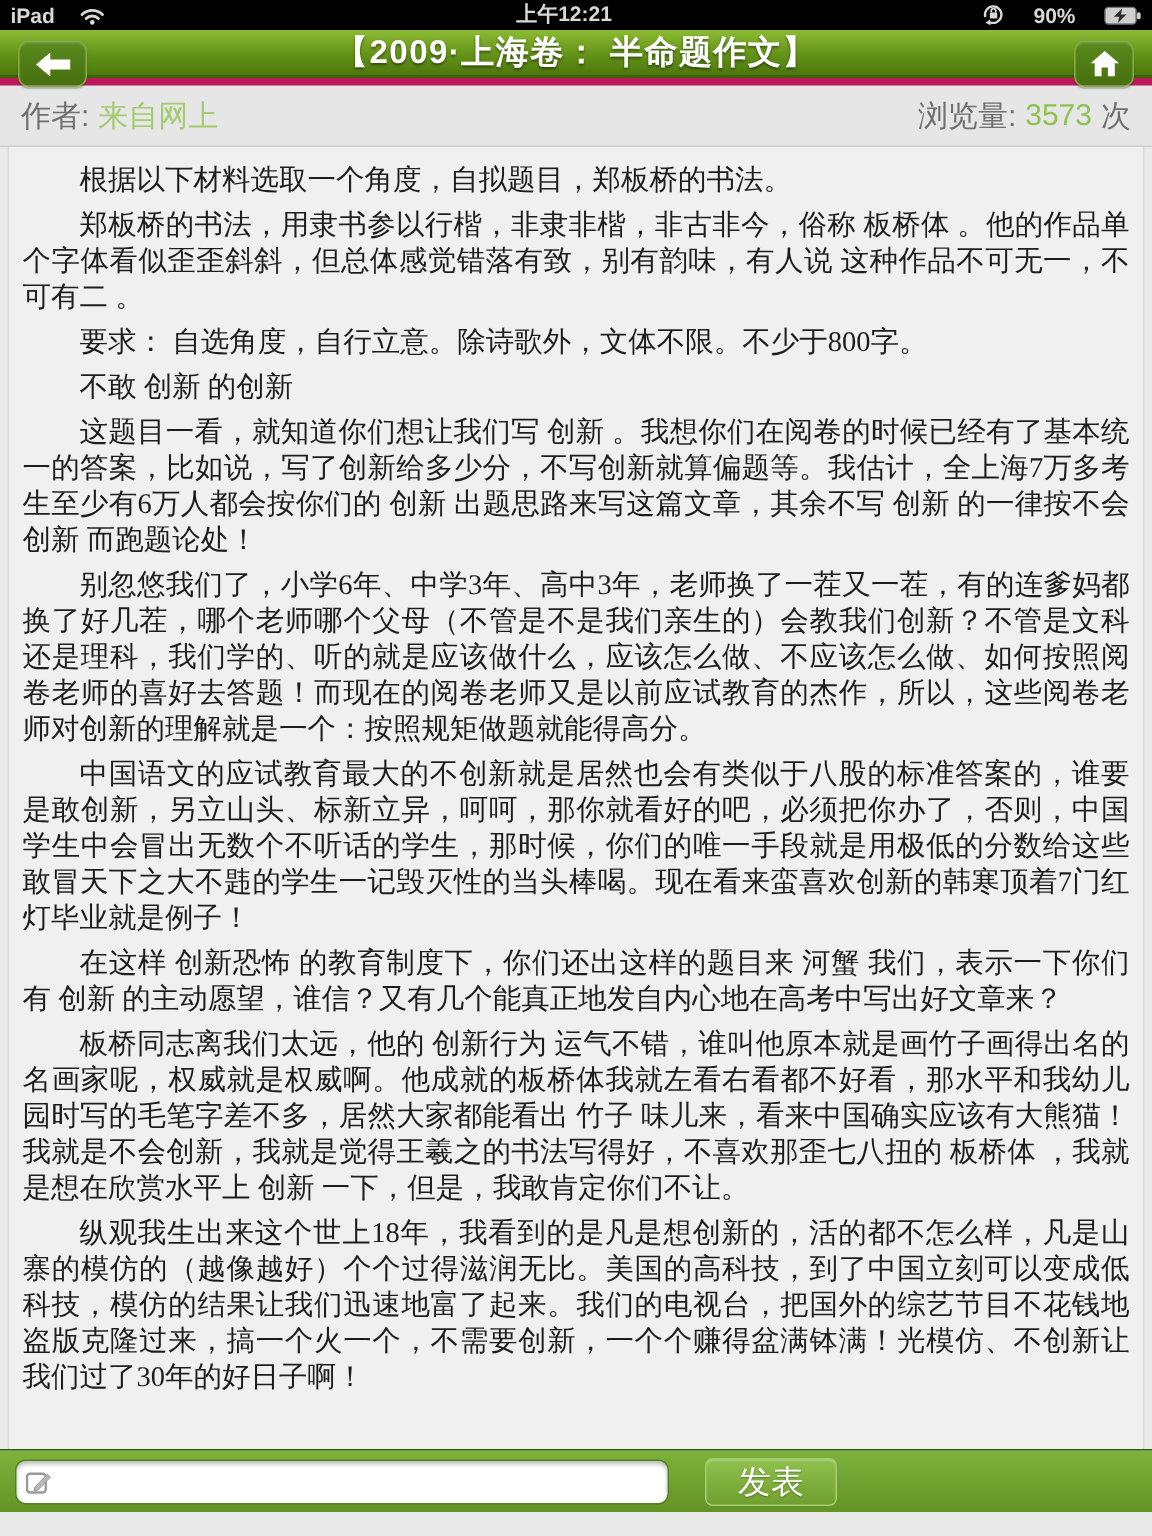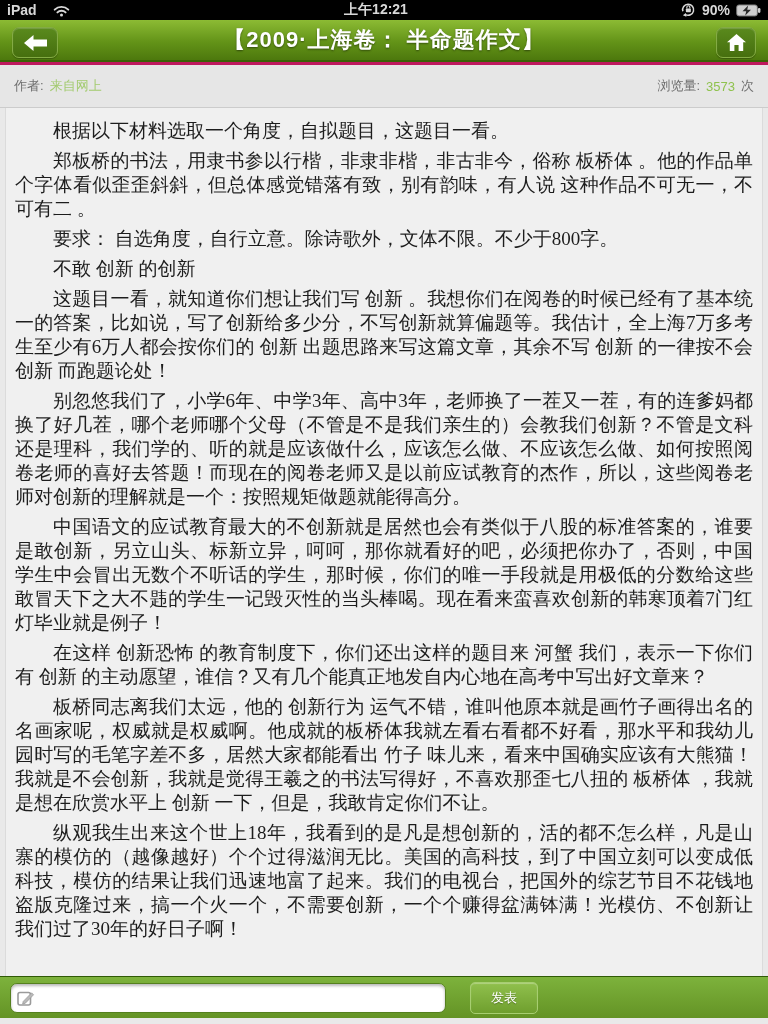--- a/index.html
+++ b/index.html
@@ -4,61 +4,61 @@
 <style>
   * { margin:0; padding:0; box-sizing:border-box; }
   html,body { width:768px; height:1024px; overflow:hidden; background:#e9e9e9;
               font-family:"Liberation Sans", sans-serif; }
 
   
   .status-bar { height:20px; background:#000; color:#d8d8d8; display:flex; align-items:center;
                 padding:0 7px; position:relative; font-size:14px; font-weight:bold; }
   .sb-left { display:flex; align-items:center; gap:16px; z-index:2; }
   .sb-center { position:absolute; left:0; right:16px; text-align:center; font-size:14px; }
-  .sb-right { margin-left:auto; display:flex; align-items:center; gap:6px; z-index:2; }
+  .sb-right { margin-left:auto; display:flex; align-items:center; gap:19px; z-index:2; }
   .sb-icon { display:inline-flex; align-items:center; }
 
   
-  .header { height:42px; background:linear-gradient(#8cbb34, #639318 55%, #4d780d);
+  .header { height:32px; background:linear-gradient(#8cbb34, #639318 55%, #4d780d);
             border-bottom:2px solid #3a6205; position:relative;
             display:flex; align-items:center; justify-content:center; }
   .page-title { color:#fff; font-size:22px; font-weight:bold; letter-spacing:1px;
                 text-shadow:0 1px 2px rgba(0,0,0,.45); }
   .nav-btn { position:absolute; top:7px; width:46px; height:31px; cursor:pointer;
              background:linear-gradient(#5a8a1d,#466f0e); border:1px solid #84ab45; border-radius:7px;
              display:flex; align-items:center; justify-content:center;
              box-shadow:inset 0 1px 1px rgba(255,255,255,.18), 0 1px 1px rgba(0,0,0,.25); }
   .back-btn { left:12px; }
   .home-btn { right:12px; width:40px; }
 
   
-  .meta-bar { height:46px; background:#e6e6e6; border-top:3px solid #be185d; border-bottom:1px solid #cccccc;
+  .meta-bar { height:46px; background:#e6e6e6; border-top:5px solid #be185d; border-bottom:1px solid #cccccc;
               display:flex; align-items:center; justify-content:space-between; padding:0 14px;
-              font-size:13px; color:#6f6f6f; }
+              font-size:20px; color:#6f6f6f; }
   .meta-left, .meta-right { display:flex; align-items:center; gap:6px; }
   .author-value { color:#a3cb70; }
   .views-value { color:#8fc24e; }
 
   
   .article { height:868px; overflow:hidden; background:#f0f0f0; margin:0 5px;
              border-left:1px solid #dbdbdb; border-right:1px solid #dbdbdb; padding:5px 9px 0 9px; }
   .article p { font-family:"Liberation Serif","DejaVu Serif",serif; font-size:19px; line-height:24px;
                color:#1d1d1d; text-indent:2em; text-align:justify; margin:6px 0; }
 
   
   .composer-bar { height:42px; background:linear-gradient(#7db23c,#649325); border-top:1px solid #2f5a06;
                   display:flex; align-items:center; padding:0 10px; }
   .input-wrap { position:relative; width:436px; height:30px; }
   .comment-input { width:100%; height:100%; border-radius:7px; border:1px solid #55801f;
                    box-shadow:inset 0 2px 3px rgba(0,0,0,.28); background:#fff;
                    padding:0 8px 0 32px; font-size:16px; color:#333; }
   .compose-icon { position:absolute; left:7px; top:6px; pointer-events:none; }
-  .submit-btn { margin-left:24px; width:68px; height:32px; border-radius:5px; cursor:pointer;
+  .submit-btn { margin-left:24px; width:88px; height:32px; border-radius:5px; cursor:pointer;
                 background:linear-gradient(#90c04d,#6f9f2e); border:1px solid #a7ce71;
-                color:#fff; font-size:13px; font-family:"Liberation Sans",sans-serif;
+                color:#fff; font-size:22px; font-family:"Liberation Sans",sans-serif;
                 text-shadow:0 1px 1px rgba(0,0,0,.3);
                 box-shadow:inset 0 1px 1px rgba(255,255,255,.3); }
 </style>
 </head>
 <body>
 
 <div class="status-bar">
   <div class="sb-left">
     <span>iPad</span>
     <span class="sb-icon">
@@ -114,21 +114,21 @@
     <span class="author-value">来自网上</span>
   </div>
   <div class="meta-right">
     <span>浏览量:</span>
     <span class="views-value">3573</span>
     <span>次</span>
   </div>
 </div>
 
 <div class="article">
-    <p>根据以下材料选取一个角度，自拟题目，这题目一看。</p>
+    <p>根据以下材料选取一个角度，自拟题目，郑板桥的书法。</p>
     <p>郑板桥的书法，用隶书参以行楷，非隶非楷，非古非今，俗称 板桥体 。他的作品单个字体看似歪歪斜斜，但总体感觉错落有致，别有韵味，有人说 这种作品不可无一，不可有二 。</p>
     <p>要求： 自选角度，自行立意。除诗歌外，文体不限。不少于800字。</p>
     <p>不敢 创新 的创新</p>
     <p>这题目一看，就知道你们想让我们写 创新 。我想你们在阅卷的时候已经有了基本统一的答案，比如说，写了创新给多少分，不写创新就算偏题等。我估计，全上海7万多考生至少有6万人都会按你们的 创新 出题思路来写这篇文章，其余不写 创新 的一律按不会 创新 而跑题论处！</p>
     <p>别忽悠我们了，小学6年、中学3年、高中3年，老师换了一茬又一茬，有的连爹妈都换了好几茬，哪个老师哪个父母（不管是不是我们亲生的）会教我们创新？不管是文科还是理科，我们学的、听的就是应该做什么，应该怎么做、不应该怎么做、如何按照阅卷老师的喜好去答题！而现在的阅卷老师又是以前应试教育的杰作，所以，这些阅卷老师对创新的理解就是一个：按照规矩做题就能得高分。</p>
     <p>中国语文的应试教育最大的不创新就是居然也会有类似于八股的标准答案的，谁要是敢创新，另立山头、标新立异，呵呵，那你就看好的吧，必须把你办了，否则，中国学生中会冒出无数个不听话的学生，那时候，你们的唯一手段就是用极低的分数给这些敢冒天下之大不韪的学生一记毁灭性的当头棒喝。现在看来蛮喜欢创新的韩寒顶着7门红灯毕业就是例子！</p>
     <p>在这样 创新恐怖 的教育制度下，你们还出这样的题目来 河蟹 我们，表示一下你们有 创新 的主动愿望，谁信？又有几个能真正地发自内心地在高考中写出好文章来？</p>
     <p>板桥同志离我们太远，他的 创新行为 运气不错，谁叫他原本就是画竹子画得出名的名画家呢，权威就是权威啊。他成就的板桥体我就左看右看都不好看，那水平和我幼儿园时写的毛笔字差不多，居然大家都能看出 竹子 味儿来，看来中国确实应该有大熊猫！我就是不会创新，我就是觉得王羲之的书法写得好，不喜欢那歪七八扭的 板桥体 ，我就是想在欣赏水平上 创新 一下，但是，我敢肯定你们不让。</p>
     <p>纵观我生出来这个世上18年，我看到的是凡是想创新的，活的都不怎么样，凡是山寨的模仿的（越像越好）个个过得滋润无比。美国的高科技，到了中国立刻可以变成低科技，模仿的结果让我们迅速地富了起来。我们的电视台，把国外的综艺节目不花钱地盗版克隆过来，搞一个火一个，不需要创新，一个个赚得盆满钵满！光模仿、不创新让我们过了30年的好日子啊！</p>
   </div>

